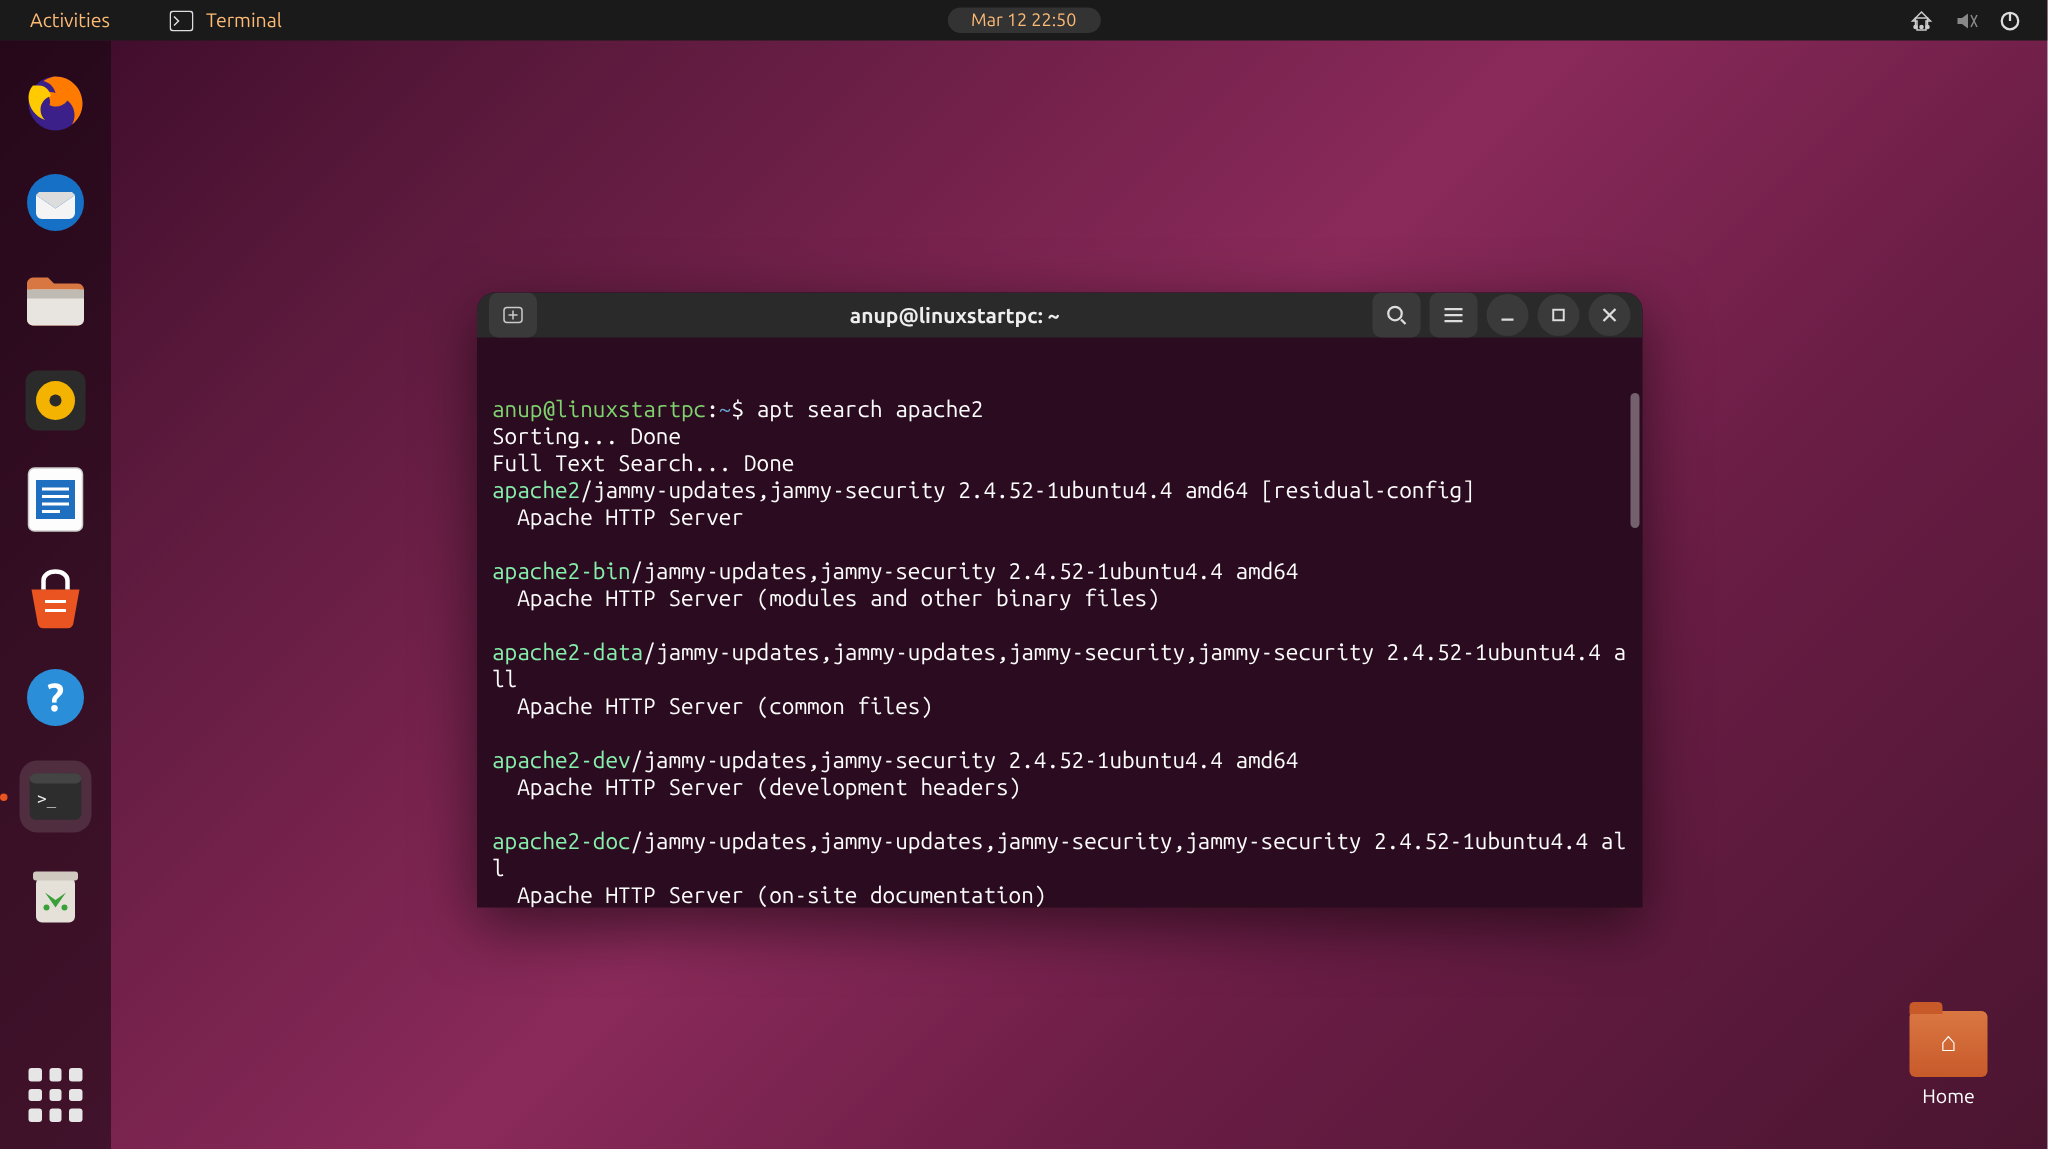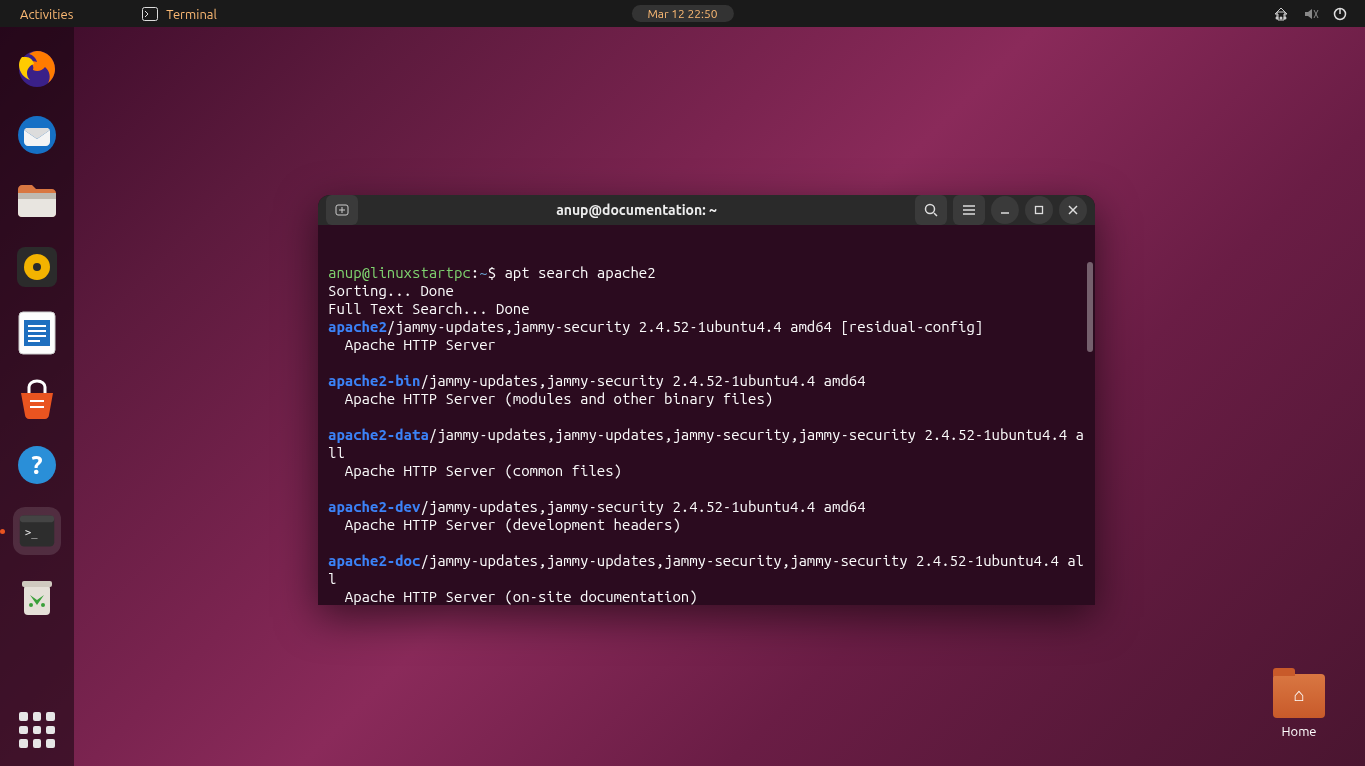--- a/index.html
+++ b/index.html
@@ -10,21 +10,21 @@
   background: linear-gradient(135deg, #3a0a28 0%, #5c1a3d 20%, #7b2450 40%, #8a2a5a 50%, #6a1d45 70%, #4a1530 100%);
   position: relative;
 }
 
 .topbar {
   position: absolute; top: 0; left: 0; right: 0; height: 27px;
   background: #1a1a1a; color: #fdba74; display: flex; align-items: center;
   font-size: 13px; z-index: 100;
 }
 .topbar-left { display: flex; align-items: center; gap: 40px; padding-left: 20px; }
-.topbar-app { display: flex; align-items: center; gap: 8px; margin-left: 29px; }
+.topbar-app { display: flex; align-items: center; gap: 8px; }
 .topbar-center {
   position: absolute; left: 50%; transform: translateX(-50%);
   background: #333; padding: 2px 16px; border-radius: 12px; font-size: 12px;
 }
 .topbar-right { margin-left: auto; display: flex; gap: 14px; padding-right: 18px; align-items: center; }
 .topbar svg { display: block; }
 
 
 .dock {
   position: absolute; left: 0; top: 27px; bottom: 0; width: 74px;
@@ -97,21 +97,21 @@
   white-space: pre-wrap; word-break: break-all;
   position: relative;
   margin-top: 33px;
 }
 .terminal-scrollbar {
   position: absolute; right: 2px; top: 4px; width: 6px; height: 90px;
   background: rgba(255,255,255,0.35); border-radius: 3px;
 }
 .t-user { color: #7fd36f; }
 .t-path { color: #6aa6d6; }
-.t-pkg  { color: #3b82f6; font-weight: bold; }
+.t-pkg  { color: #86efac; }
 </style>
 </head>
 <body>
 
 <div class="topbar">
   <div class="topbar-left">
     <span>Activities</span>
     <span class="topbar-app">
       <svg width="16" height="14" viewBox="0 0 16 14">
           <rect x="0.5" y="0.5" width="15" height="13" rx="2" fill="none" stroke="#ddd"></rect>
@@ -231,21 +231,21 @@
 
 <div class="terminal-window">
   <div class="terminal-header">
     <div class="hdr-btn">
       <svg width="16" height="16" viewBox="0 0 16 16">
           <rect x="2" y="3" width="12" height="10" rx="2" fill="none" stroke="#ccc"></rect>
           <line x1="8" y1="5" x2="8" y2="11" stroke="#ccc"></line>
           <line x1="5" y1="8" x2="11" y2="8" stroke="#ccc"></line>
         </svg>
     </div>
-    <div class="hdr-title">anup@documentation: ~</div>
+    <div class="hdr-title">anup@linuxstartpc: ~</div>
     <div class="hdr-right">
       <div class="hdr-btn">
         <svg width="15" height="15" viewBox="0 0 15 15">
             <circle cx="6" cy="6" r="4.5" fill="none" stroke="#ddd" stroke-width="1.5"></circle>
             <line x1="10" y1="10" x2="13" y2="13" stroke="#ddd" stroke-width="1.5"></line>
           </svg>
       </div>
       <div class="hdr-btn">
         <svg width="14" height="12" viewBox="0 0 14 12">
             <line x1="1" y1="2" x2="13" y2="2" stroke="#ddd" stroke-width="1.5"></line>

